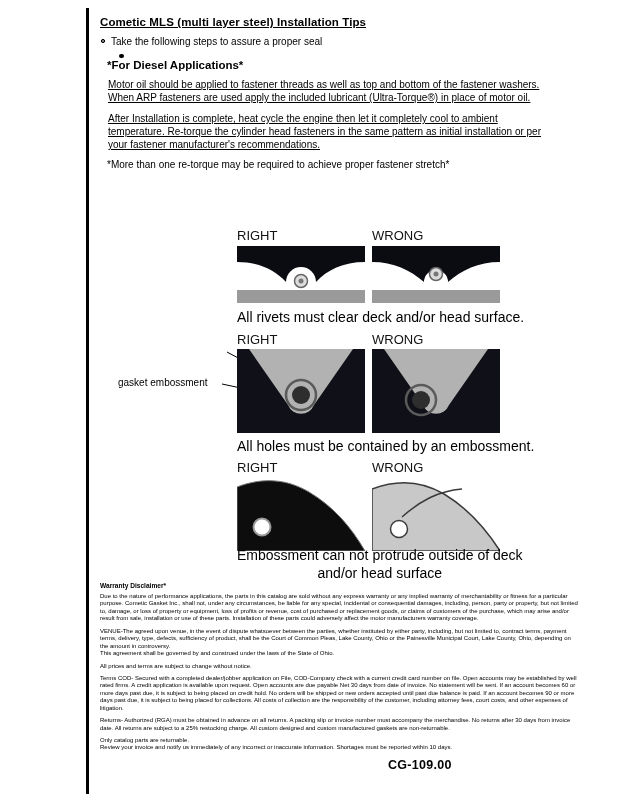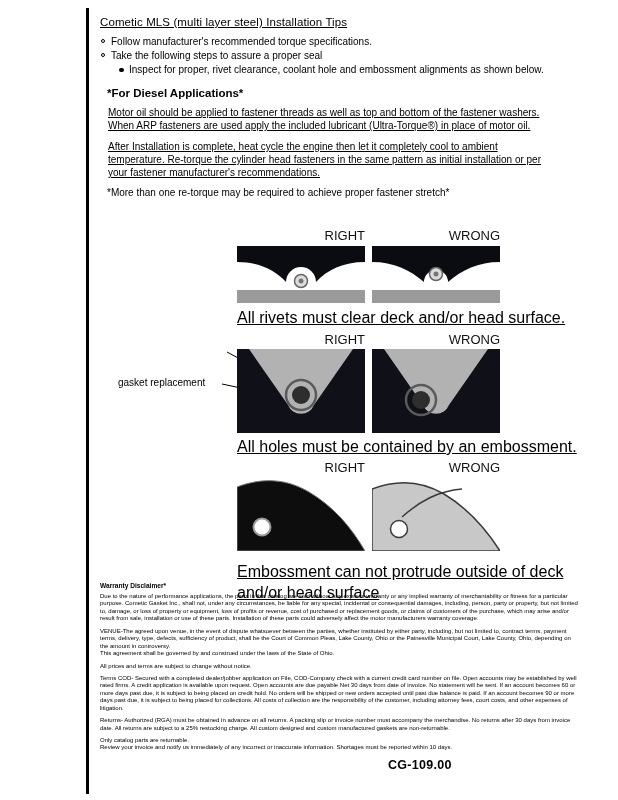--- a/index.html
+++ b/index.html
@@ -7,34 +7,34 @@
   body {
     background:#ffffff;
     color:#000000;
     font-family:"Liberation Sans", sans-serif;
     position:relative;
     overflow:hidden;
   }
   .left-rule { position:absolute; left:86px; top:8px; width:3px; height:786px; background:#000; }
 
   .content-top { position:absolute; left:100px; top:16px; width:470px; }
-  .title { font-size:11.5px; font-weight:normal; text-decoration:underline; margin-bottom:7px; letter-spacing:.1px; }
+  .title { font-size:11.5px; font-weight:bold; text-decoration:underline; margin-bottom:7px; letter-spacing:.1px; }
   .bullet { position:relative; padding-left:11px; font-size:10px; line-height:1.3; margin-bottom:1px; }
   .bullet .marker-o { position:absolute; left:1px; top:4px; width:4px; height:4px; border:1px solid #000; border-radius:50%; }
   .sub-bullet { position:relative; padding-left:10px; margin-left:19px; font-size:10px; line-height:1.3; margin-bottom:1px; }
   .sub-bullet .marker-f { position:absolute; left:0; top:4.5px; width:4.5px; height:4.5px; background:#000; border-radius:50%; }
   .diesel-heading { font-size:11.5px; font-weight:bold; margin:11px 0 7px 7px; }
   .para { font-size:10px; line-height:1.3; width:448px; margin:0 0 8px 8px;text-decoration:underline; }
   .note { font-size:10px; margin:3px 0 0 7px; }
 
   .diagram-area { position:absolute; left:0; top:228px; width:618px; height:360px; }
-  .dg-header { position:absolute; width:128px; text-align:right; font-size:13px; color:#111; }
+  .dg-header { position:absolute; width:128px; text-align:left; font-size:13px; color:#111; }
   .dg-img { position:absolute; width:128px; line-height:0; }
   .dg-img svg { display:block; }
-  .dg-caption { position:absolute; left:237px; font-size:16px; line-height:1.3;text-decoration:underline; }
+  .dg-caption { position:absolute; left:237px; font-size:14px; line-height:1.3; }
   .dg-label { position:absolute; font-size:10px; line-height:1.25; }
   .leader-lines { position:absolute; left:0; top:0; pointer-events:none; }
 
   .disclaimer { position:absolute; left:100px; top:582px; width:478px; }
   .tiny-h { font-size:6.6px; font-weight:bold; margin-bottom:4px; }
   .tiny-p { font-size:6px; line-height:1.24; margin-bottom:5px; text-align:left; }
   .tiny-p.tight { margin-bottom:0; }
 
   .footer-code { position:absolute; left:388px; top:758px; font-size:12.5px; letter-spacing:.3px;font-weight:bold; }
 </style>
@@ -43,29 +43,27 @@
 
 <div class="page">
 
   <div class="left-rule"></div>
 
   <div class="content-top">
     <h1 class="title">Cometic MLS (multi layer steel) Installation Tips</h1>
 
     <div class="bullet">
       <span class="marker-o"></span>
-      <span>Follow manufacturer's recommended torque specifications.</span>
     </div>
     <div class="bullet">
       <span class="marker-o"></span>
       <span>Take the following steps to assure a proper seal</span>
     </div>
     <div class="sub-bullet">
       <span class="marker-f"></span>
-      <span>Inspect for proper, rivet clearance, coolant hole and embossment alignments as shown below.</span>
     </div>
 
     <h2 class="diesel-heading">*For Diesel Applications*</h2>
     <p class="para">Motor oil should be applied to fastener threads as well as top and bottom of the fastener washers. When ARP fasteners are used apply the included lubricant (Ultra-Torque®) in place of motor oil.</p>
     <p class="para">After Installation is complete, heat cycle the engine then let it completely cool to ambient temperature. Re-torque the cylinder head fasteners in the same pattern as initial installation or per your fastener manufacturer's recommendations.</p>
     <p class="note">*More than one re-torque may be required to achieve proper fastener stretch*</p>
   </div>
 
   <div class="diagram-area">
 
@@ -88,21 +86,21 @@
         <path d="M0,0 H128 V16 C106,16 90,24 76,36 A12,12 0 0 0 52,36 C38,24 22,16 0,16 Z" fill="#0b0b12"></path>
         <circle cx="64" cy="28" r="6.5" fill="#dddddd" stroke="#666666" stroke-width="1.5"></circle>
         <circle cx="64" cy="28" r="2.5" fill="#777777"></circle>
       </svg>
     </div>
     <div class="dg-caption" style="top:80px;">All rivets must clear deck and/or head surface.</div>
 
     <div class="dg-header" style="left:237px; top:104px;">RIGHT</div>
     <div class="dg-header" style="left:372px; top:104px;">WRONG</div>
 
-    <div class="dg-label" style="left:118px; top:149px;">gasket replacement</div>
+    <div class="dg-label" style="left:118px; top:149px;">gasket embossment</div>
 
     <svg class="leader-lines" width="618" height="360" viewBox="0 0 618 360">
       <line x1="227" y1="124" x2="296" y2="161" stroke="#000000" stroke-width="1"></line>
       <line x1="222" y1="156" x2="288" y2="170" stroke="#000000" stroke-width="1"></line>
     </svg>
 
     <div class="dg-img" style="left:237px; top:121px;">
       <svg width="128" height="84" viewBox="0 0 128 84">
         <rect width="128" height="84" fill="#101018"></rect>
         <path d="M12,0 H116 L77,56 A14,14 0 0 1 51,56 Z" fill="#b2b2b2"></path>
@@ -131,21 +129,21 @@
       </svg>
     </div>
     <div class="dg-img" style="left:372px; top:249px;">
       <svg width="128" height="74" viewBox="0 0 128 74">
         <rect width="128" height="74" fill="#ffffff"></rect>
         <path d="M0,12 C26,2 50,4 72,17 C97,32 114,52 128,74 L0,74 Z" fill="#c8c8c8" stroke="#3a3a3a" stroke-width="1.5"></path>
         <path d="M30,40 C48,24 66,14 90,12" fill="none" stroke="#3a3a3a" stroke-width="1.5"></path>
         <circle cx="27" cy="52" r="8.5" fill="#ffffff" stroke="#3a3a3a" stroke-width="1.5"></circle>
       </svg>
     </div>
-    <div class="dg-caption" style="top:334px;">
+    <div class="dg-caption" style="top:318px;text-align:center;">
       <div>Embossment can not protrude outside of deck</div>
       <div>and/or head surface</div>
     </div>
   </div>
 
   <div class="disclaimer">
     <p class="tiny-h">Warranty Disclaimer*</p>
     <p class="tiny-p">Due to the nature of performance applications, the parts in this catalog are sold without any express warranty or any implied warranty of merchantability or fitness for a particular purpose.  Cometic Gasket Inc., shall not, under any circumstances, be liable for any special, incidental or consequential damages, including, person, party or property, but not limited to, damage, or loss of property or equipment, loss of profits or revenue, cost of purchased or replacement goods, or claims of customers of the purchase, which may arise and/or result from sale, installation or use of these parts.  Installation of these parts could adversely affect the motor manufacturers warranty coverage.</p>
     <p class="tiny-p tight">VENUE-The agreed upon venue, in the event of dispute whatsoever between the parties, whether instituted by either party, including, but not limited to, contract terms, payment terms, delivery, type, defects, sufficiency of product, shall be the Court of Common Pleas, Lake County, Ohio or the Painesville Municipal Court, Lake County, Ohio, depending on the amount in controversy.</p>
     <p class="tiny-p">This agreement shall be governed by and construed under the laws of the State of Ohio.</p>

